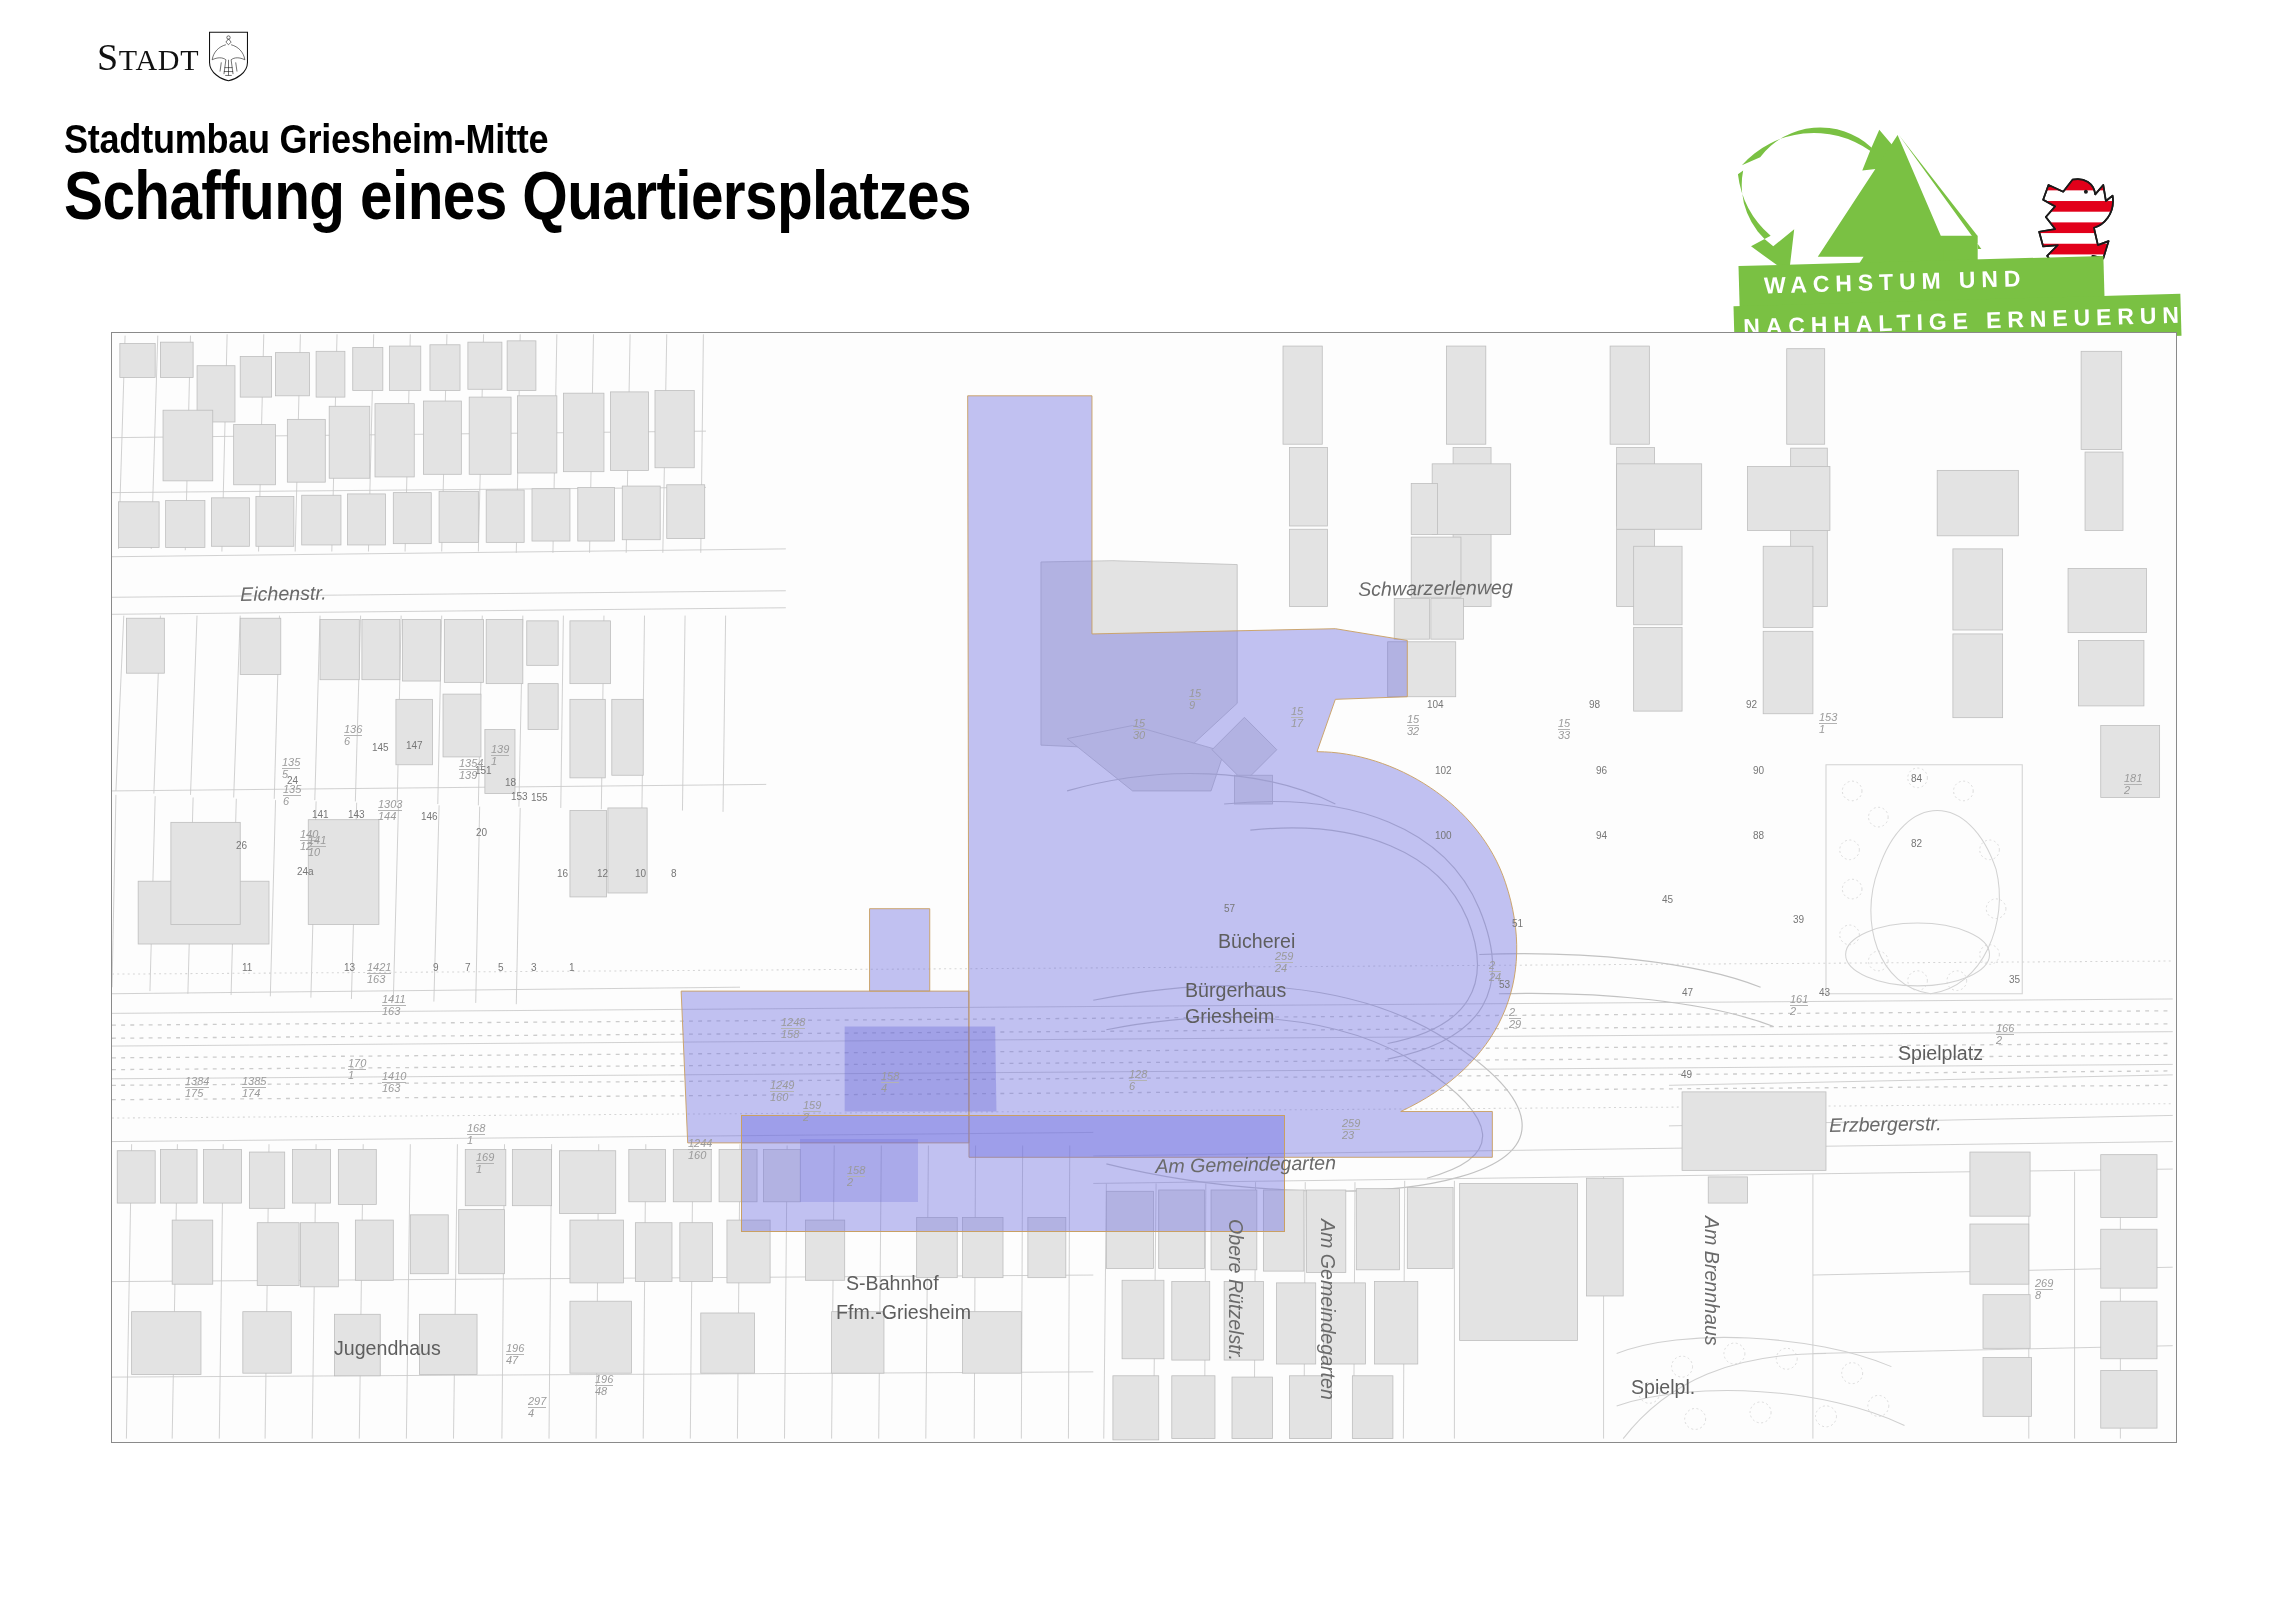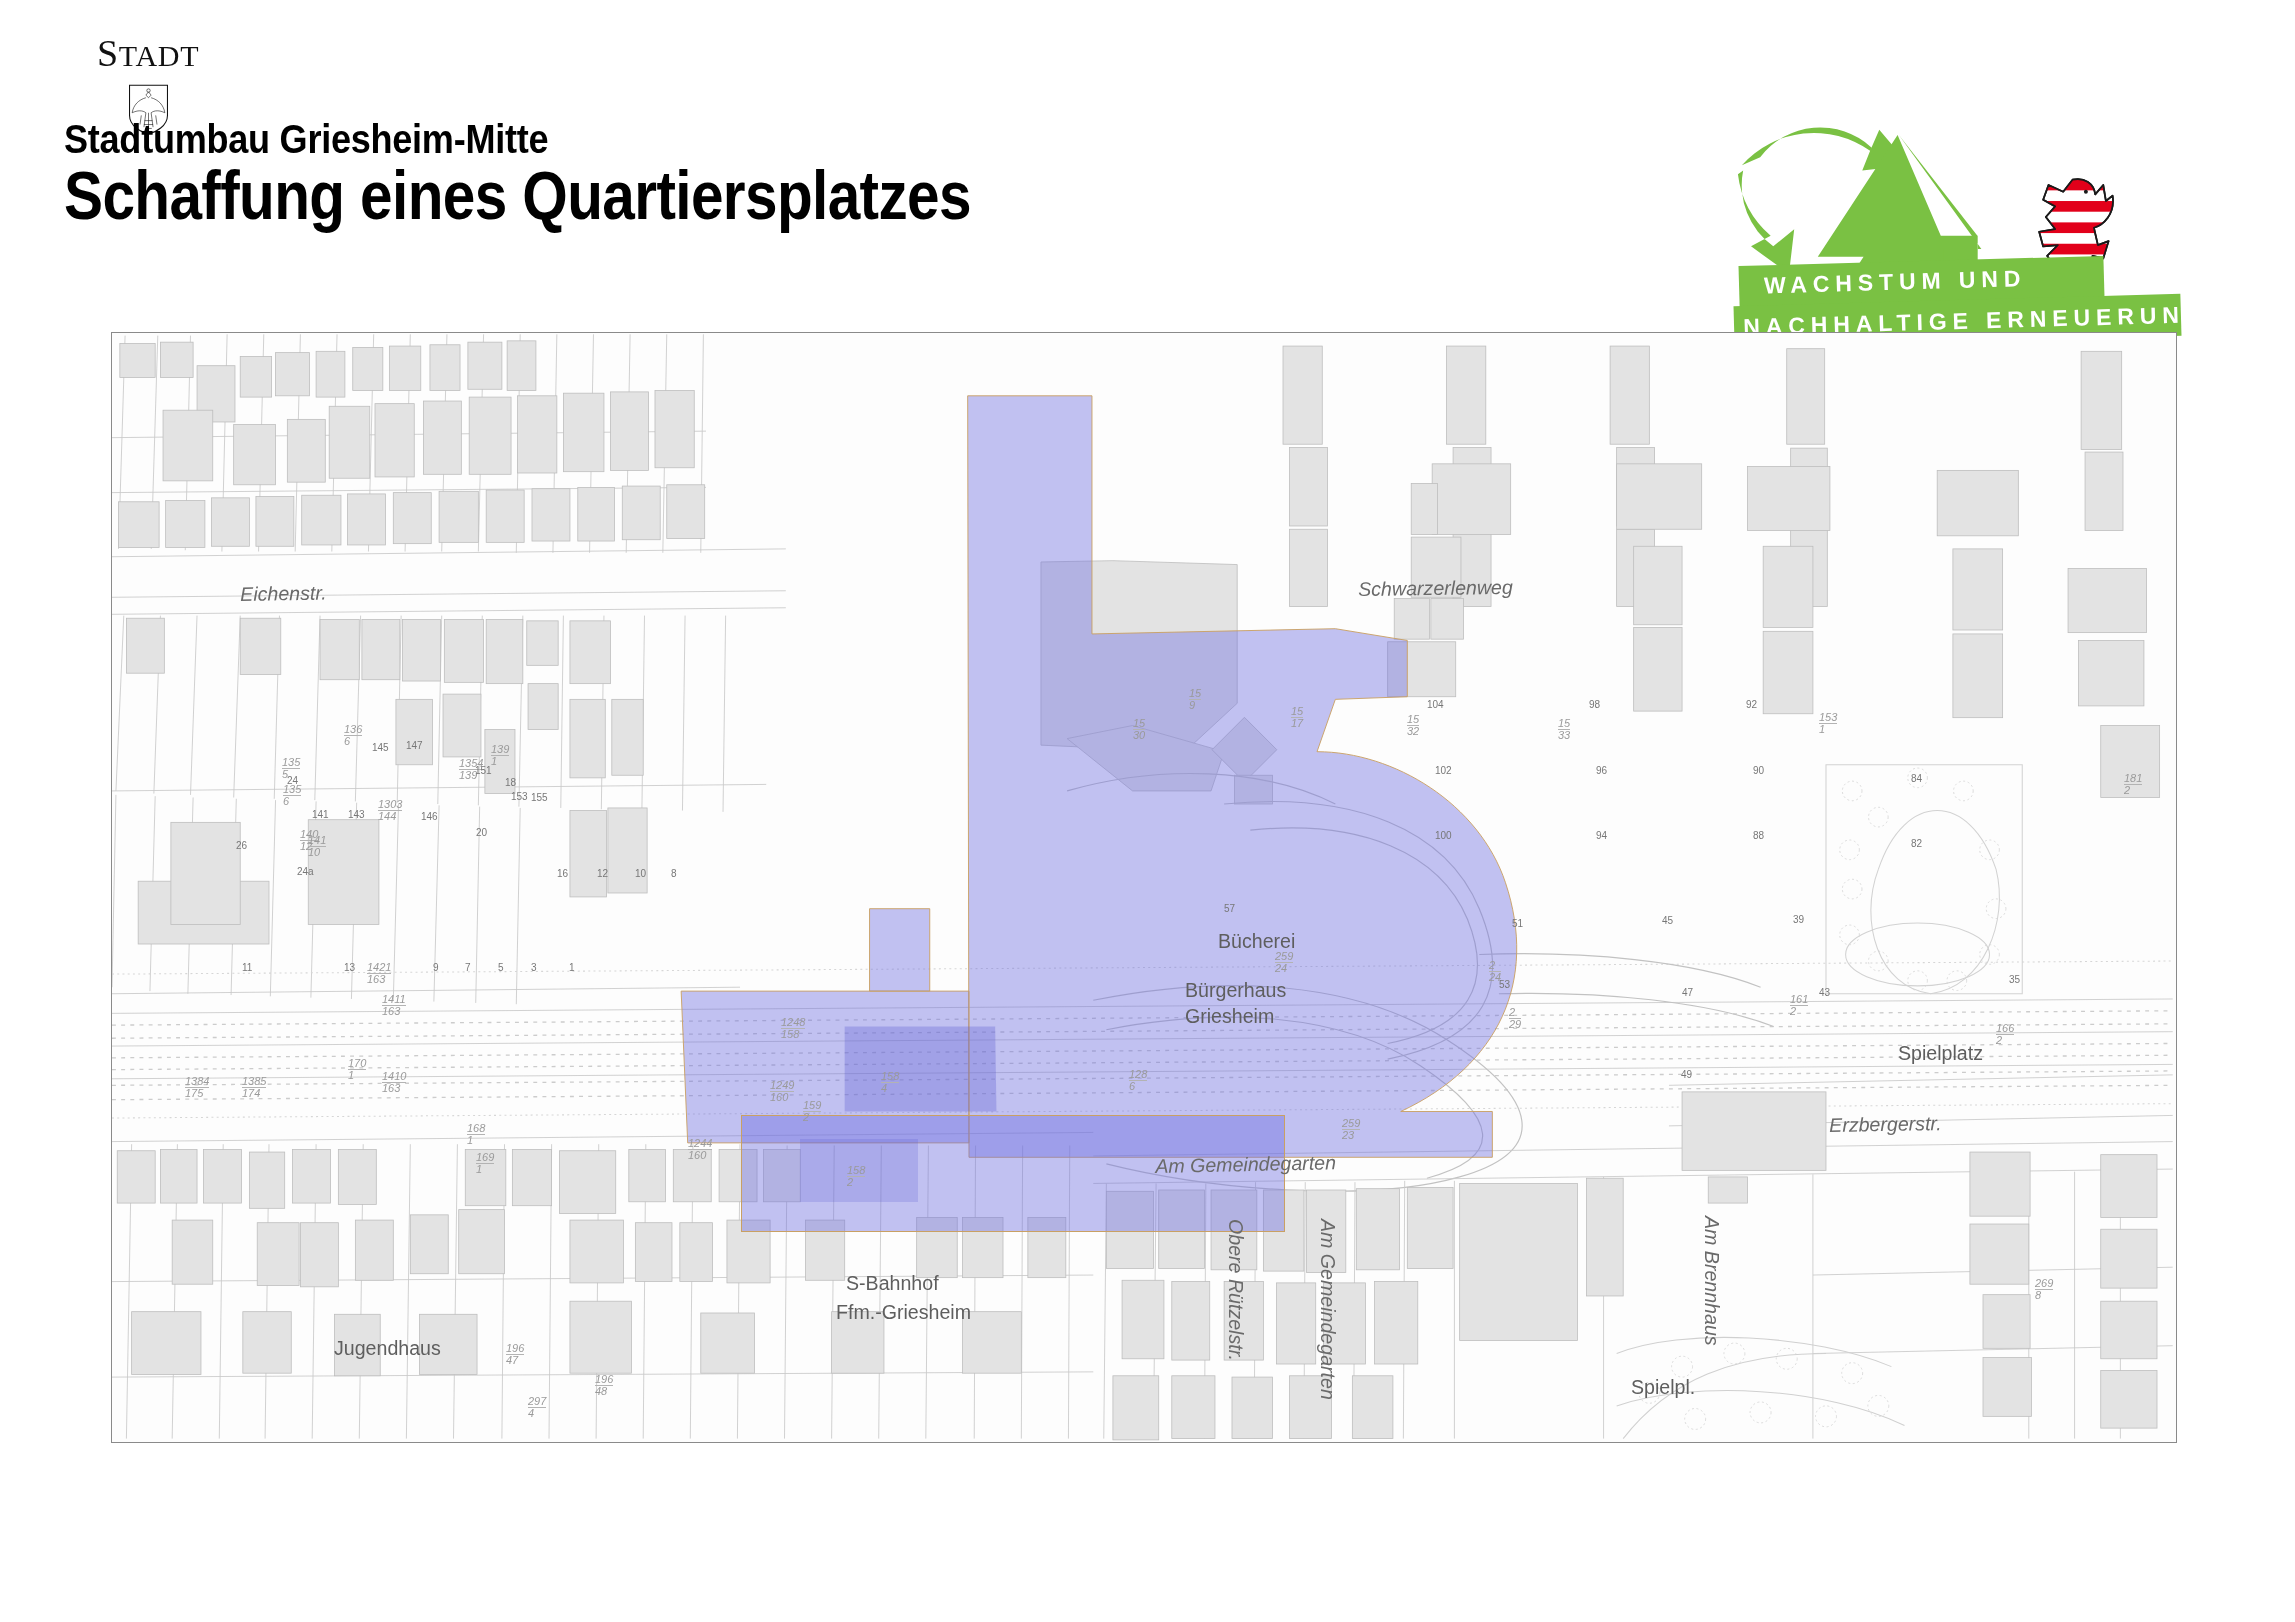--- a/index.html
+++ b/index.html
@@ -1,21 +1,21 @@
 <!DOCTYPE html>
 <html style="font-size:10.5px"><head>
 <meta charset="utf-8">
 <style>
   html,body{margin:0;padding:0;}
   body{
     width:2295px;height:1622px;background:#ffffff;
     font-family:"Liberation Sans",sans-serif;position:relative;overflow:hidden;
   }
   
-  #city-logo{position:absolute;left:97px;top:31px;display:flex;align-items:center;gap:9.2px;flex-direction:column;}
+  #city-logo{position:absolute;left:97px;top:31px;display:flex;align-items:center;gap:9.2px;}
   #city-logo .word{font-family:"Liberation Serif",serif;font-size:30px;letter-spacing:0.7px;color:#111;}
   #city-logo .word .cap{font-size:38px;}
   #city-crest{width:41px;height:51px;}
 
   #subtitle{position:absolute;left:64px;top:116px;font-size:41px;font-weight:bold;color:#000;
             letter-spacing:-0.3px;transform:scaleX(.88);transform-origin:left center;white-space:nowrap;}
   #maintitle{position:absolute;left:64px;top:156px;font-size:68px;font-weight:bold;color:#000;
              letter-spacing:-0.7px;transform:scaleX(.86);transform-origin:left center;white-space:nowrap;}
 
   
@@ -616,21 +616,21 @@
       <div class="mlabel hnum" style="left: 1484px; top: 432px; transform-origin: left top;">96</div>
       <div class="mlabel hnum" style="left: 1484px; top: 497px; transform-origin: left top;">94</div>
       <div class="mlabel hnum" style="left: 1634px; top: 366px; transform-origin: left top;">92</div>
       <div class="mlabel hnum" style="left: 1641px; top: 432px; transform-origin: left top;">90</div>
       <div class="mlabel hnum" style="left: 1641px; top: 497px; transform-origin: left top;">88</div>
       <div class="mlabel hnum" style="left: 1799px; top: 440px; transform-origin: left top;">84</div>
       <div class="mlabel hnum" style="left: 1799px; top: 505px; transform-origin: left top;">82</div>
       <div class="mlabel hnum" style="left: 1112px; top: 570px; transform-origin: left top;">57</div>
       <div class="mlabel hnum" style="left: 1400px; top: 585px; transform-origin: left top;">51</div>
       <div class="mlabel hnum" style="left: 1387px; top: 646px; transform-origin: left top;">53</div>
-      <div class="mlabel hnum" style="left: 1550px; top: 582px; transform-origin: left top; text-align: center;">45</div>
+      <div class="mlabel hnum" style="left: 1550px; top: 561px; transform-origin: left top; text-align: center;">45</div>
       <div class="mlabel hnum" style="left: 1570px; top: 654px; transform-origin: left top;">47</div>
       <div class="mlabel hnum" style="left: 1569px; top: 736px; transform-origin: left top;">49</div>
       <div class="mlabel hnum" style="left: 1681px; top: 581px; transform-origin: left top;">39</div>
       <div class="mlabel hnum" style="left: 1707px; top: 654px; transform-origin: left top;">43</div>
       <div class="mlabel hnum" style="left: 1897px; top: 641px; transform-origin: left top;">35</div>
     </div>
 </div>
 
 <div id="logos">
 

